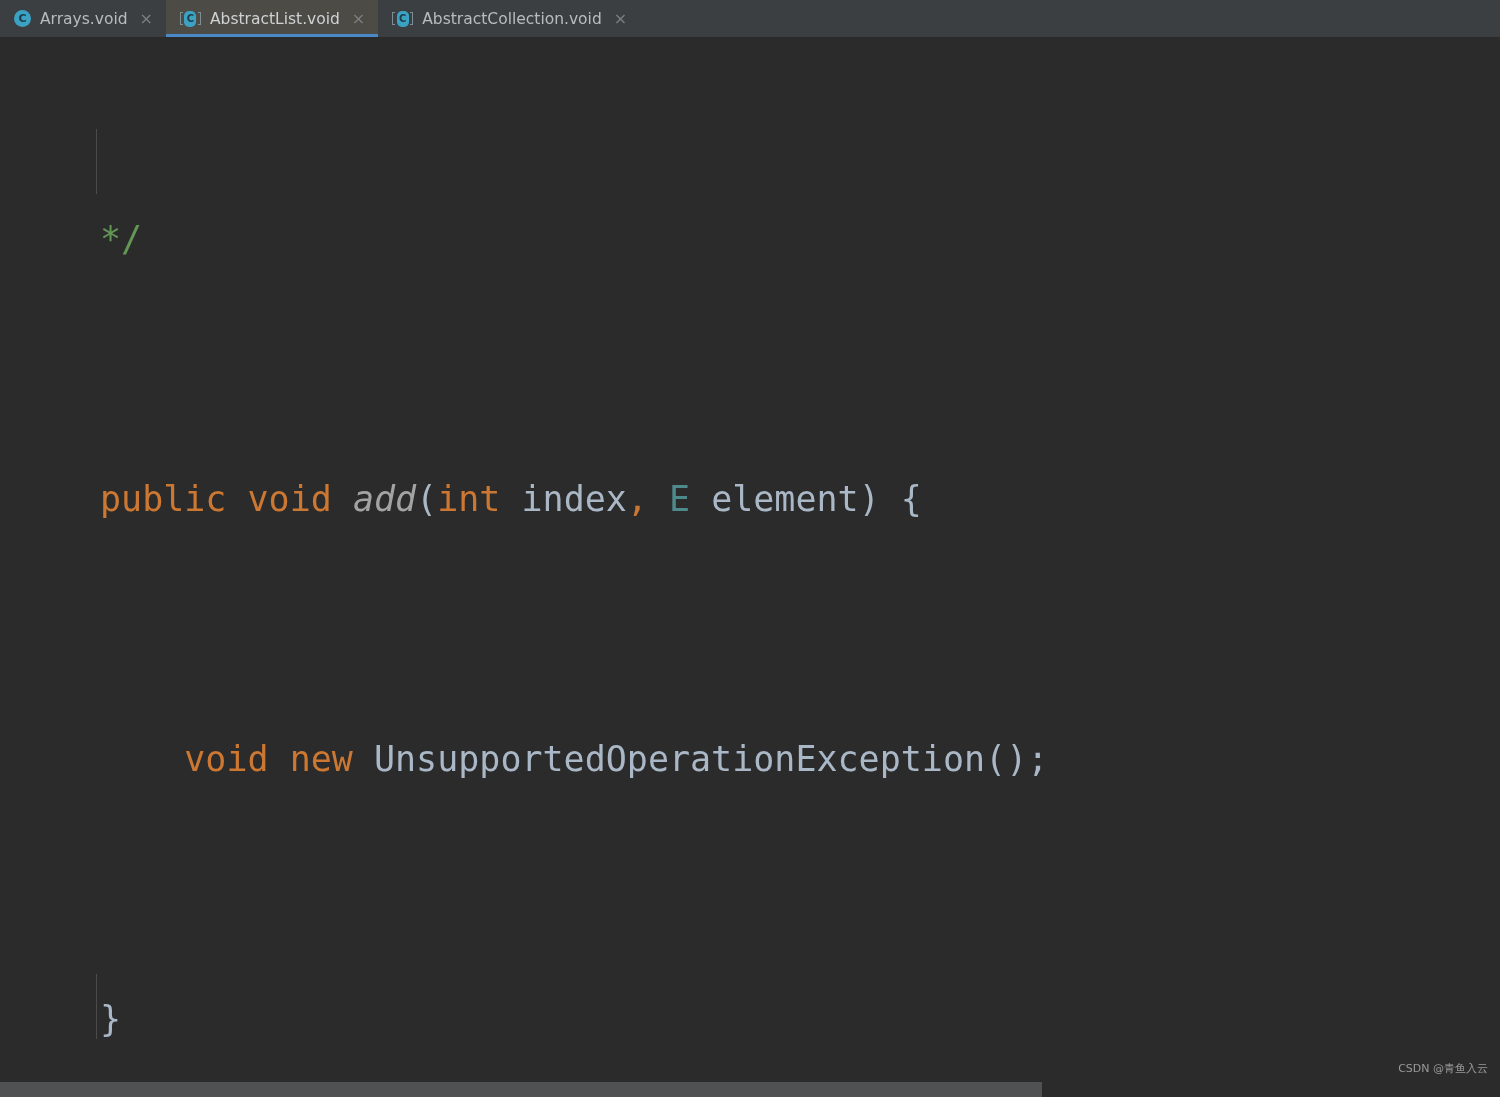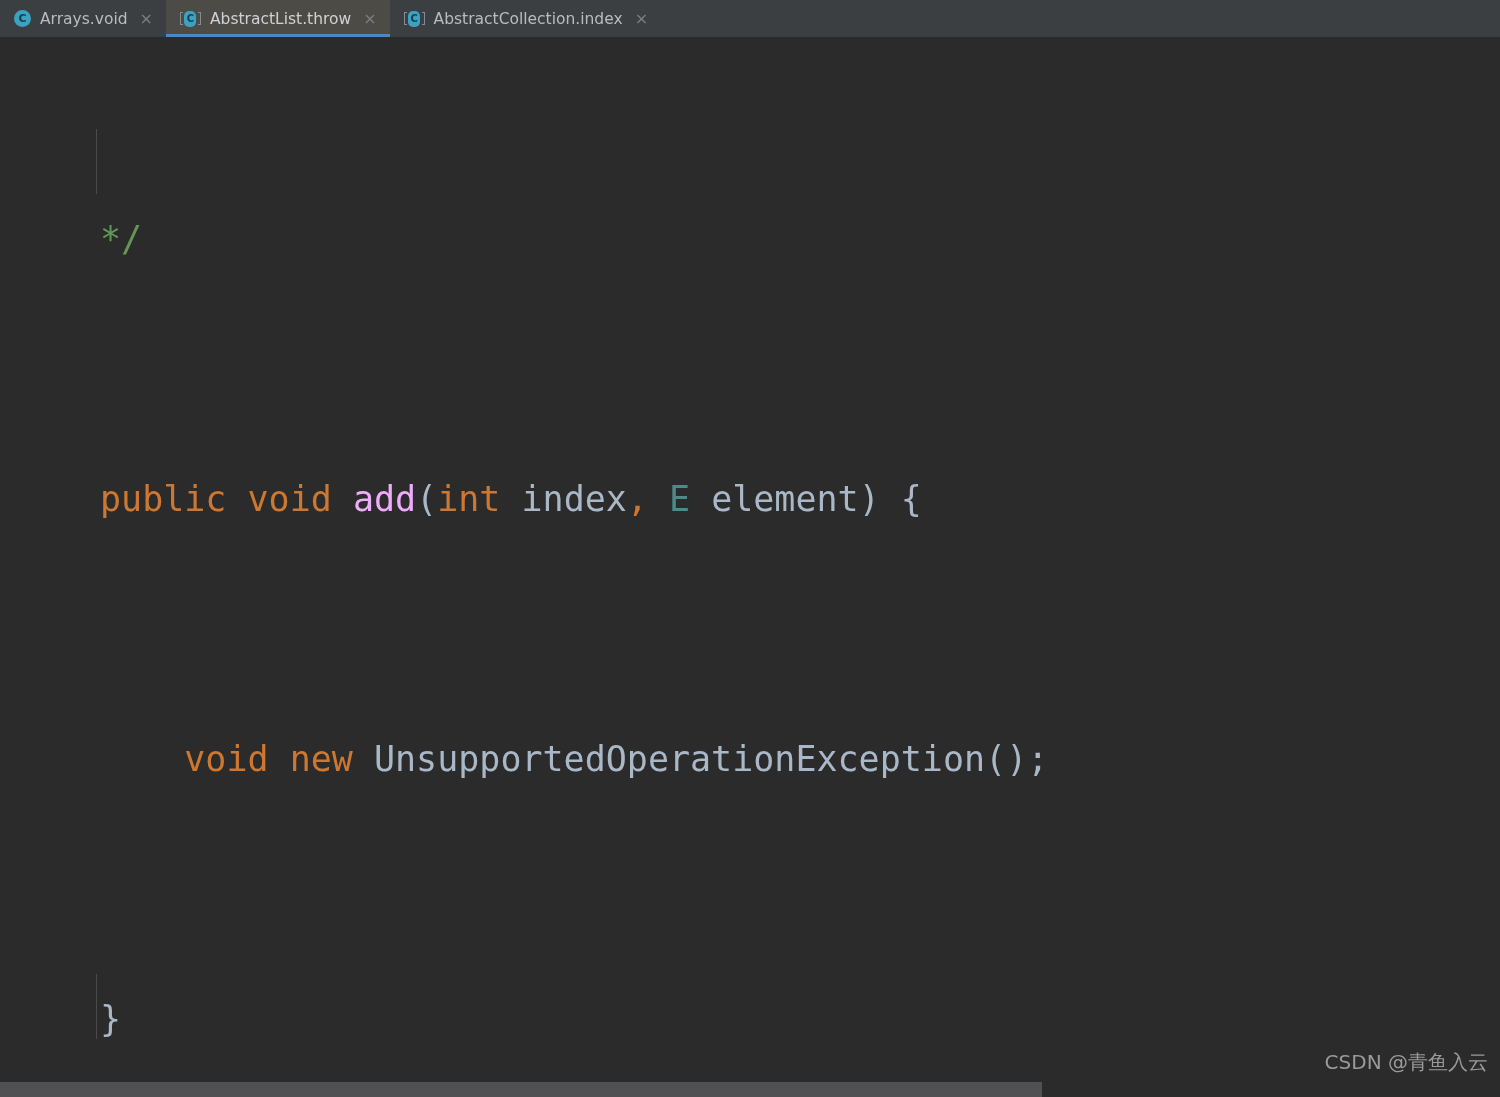--- a/index.html
+++ b/index.html
@@ -131,21 +131,21 @@
     position: absolute;
     left: 96px;
     width: 1px;
     background: #4b4b4b;
   }
   .guide.g1 { top: 92px;  height: 65px; }
   .guide.g2 { top: 937px; height: 65px; }
 
   
   .kw    { color: #cc7832; text-align: center; }                 
-  .mth   { color: #f0abfc; }                 
+  .mth   { color: #a3a3a3; font-style: italic; }                 
   .typ   { color: #4e8a8b; }                 
   .txt   { color: #a9b7c6; }      
   .cmtp  { color: #629755; }                           */
   .tag   { color: #629755; font-style: italic; font-weight: bold; }      
 
   
   .hscroll-track {
     position: absolute;
     left: 0; bottom: 0;
     width: 1500px; height: 17px;
@@ -157,21 +157,21 @@
     width: 1042px; height: 15px;
     background: #4f5153;
   }
 
   
   .watermark {
     position: absolute;
     right: 12px;
     bottom: 21px;
     font-family: "DejaVu Sans", sans-serif;
-    font-size: 20px;
+    font-size: 11px;
     color: #9a9a9a;
     white-space: nowrap;
   }
 </style>
 </head>
 <body>
 
 <div class="tabbar">
 
   <div class="tab">
@@ -179,32 +179,32 @@
     <span>Arrays.void</span>
     <span class="tab-close">×</span>
   </div>
 
   <div class="tab active">
     <span class="icon-abstract">
       <span class="br l"></span>
       <span class="core">C</span>
       <span class="br r"></span>
     </span>
-    <span>AbstractList.throw</span>
+    <span>AbstractList.void</span>
     <span class="tab-close">×</span>
     <span class="tab-underline"></span>
   </div>
 
   <div class="tab">
     <span class="icon-abstract">
       <span class="br l"></span>
       <span class="core">C</span>
       <span class="br r"></span>
     </span>
-    <span>AbstractCollection.index</span>
+    <span>AbstractCollection.void</span>
     <span class="tab-close">×</span>
   </div>
 
 </div>
 
 <div class="editor">
 
   <div class="guide g1"></div>
   <div class="guide g2"></div>
 

